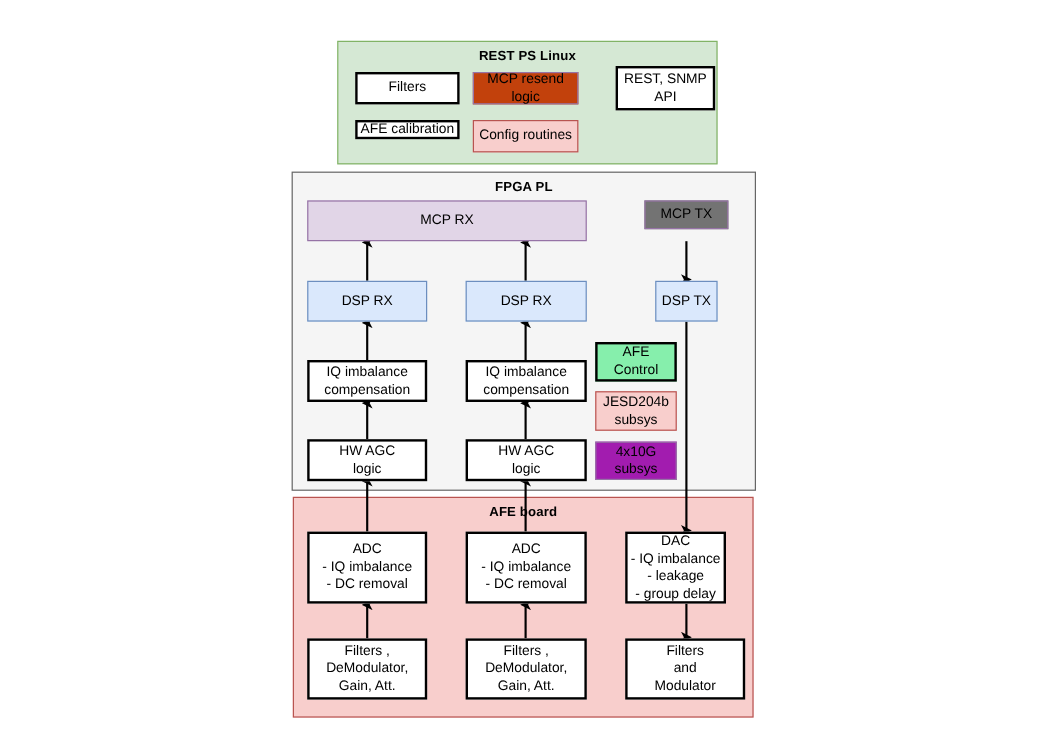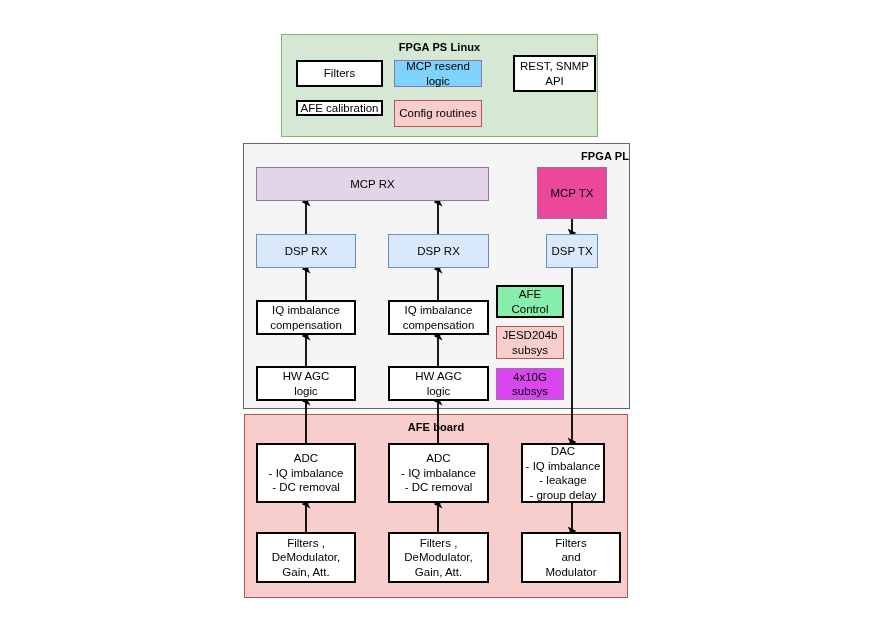--- a/index.html
+++ b/index.html
@@ -65,24 +65,24 @@
     overflow: visible;
   }
 </style>
 </head>
 <body>
 
 <div id="canvas">
 
   <div id="groups-layer">
       <div class="group" style="left: 281px; top: 34px; width: 317px; height: 103px; background: rgb(213, 232, 212); border-color: rgb(130, 179, 102);">
-        <div class="group-title" style="top: 6px;">FPGA PS Linux</div>
+        <div class="group-title" style="top: 6px;">REST PS Linux</div>
       </div>
       <div class="group" style="left: 243px; top: 143px; width: 387px; height: 266px; background: rgb(245, 245, 245); border-color: rgb(102, 102, 102);">
-        <div class="group-title" style="top: 6px; text-align: right;">FPGA PL</div>
+        <div class="group-title" style="top: 6px;">FPGA PL</div>
       </div>
       <div class="group" style="left: 244px; top: 414px; width: 384px; height: 184px; background: rgb(248, 206, 204); border-color: rgb(184, 84, 80);">
         <div class="group-title" style="top: 6px;">AFE board</div>
       </div>
     </div>
 
   <svg class="edges" id="edges-layer" viewBox="0 0 876 628" xmlns="http://www.w3.org/2000/svg">
     <defs>
       <marker id="arrow-up" markerWidth="9" markerHeight="9" refX="4.5" refY="4.5" orient="auto" markerUnits="userSpaceOnUse">
         <path d="M4.5,0 L9,9 L4.5,6.6 L0,9 Z" fill="#000000"></path>
@@ -100,39 +100,39 @@
         <line x1="438" y1="234" x2="438" y2="202" stroke="#000000" stroke-width="1.8" marker-end="url(#arrow-up)"></line>
         <line x1="438" y1="532" x2="438" y2="504" stroke="#000000" stroke-width="1.8" marker-end="url(#arrow-up)"></line>
         <line x1="572" y1="201" x2="572" y2="233" stroke="#000000" stroke-width="1.8" marker-end="url(#arrow-up)"></line>
         <line x1="572" y1="268" x2="572" y2="442" stroke="#000000" stroke-width="1.8" marker-end="url(#arrow-up)"></line>
         <line x1="572" y1="503" x2="572" y2="531" stroke="#000000" stroke-width="1.8" marker-end="url(#arrow-up)"></line>
       </g>
   </svg>
 
   <div id="nodes-layer">
       <div class="node" style="left: 296px; top: 60px; width: 87px; height: 27px; background: rgb(255, 255, 255); border-color: rgb(0, 0, 0);"><span>Filters</span></div>
-      <div class="node thin" style="left: 394px; top: 60px; width: 88px; height: 27px; background: #7dd3fc; border-color: rgb(150, 115, 166);"><span>MCP resend logic</span></div>
+      <div class="node thin" style="left: 394px; top: 60px; width: 88px; height: 27px; background: #c2410c; border-color: rgb(150, 115, 166);"><span>MCP resend logic</span></div>
       <div class="node" style="left: 513px; top: 55px; width: 83px; height: 37px; background: rgb(255, 255, 255); border-color: rgb(0, 0, 0);"><span>REST, SNMP
 API</span></div>
       <div class="node" style="left: 296px; top: 100px; width: 87px; height: 16px; background: rgb(255, 255, 255); border-color: rgb(0, 0, 0);"><span>AFE calibration</span></div>
       <div class="node thin" style="left: 394px; top: 100px; width: 88px; height: 27px; background: rgb(248, 206, 204); border-color: rgb(184, 84, 80);"><span>Config routines</span></div>
       <div class="node thin" style="left: 256px; top: 167px; width: 233px; height: 34px; background: rgb(225, 213, 231); border-color: rgb(150, 115, 166);"><span>MCP RX</span></div>
-      <div class="node thin" style="left: 537px; top: 167px; width: 70px; height: 52px; background: #ec4899; border-color: rgb(150, 115, 166); justify-content: center;"><span>MCP TX</span></div>
+      <div class="node thin" style="left: 537px; top: 167px; width: 70px; height: 24px; background: #737373; border-color: rgb(150, 115, 166); justify-content: center;"><span>MCP TX</span></div>
       <div class="node thin" style="left: 256px; top: 234px; width: 100px; height: 34px; background: rgb(218, 232, 252); border-color: rgb(108, 142, 191);"><span>DSP RX</span></div>
       <div class="node thin" style="left: 388px; top: 234px; width: 101px; height: 34px; background: rgb(218, 232, 252); border-color: rgb(108, 142, 191);"><span>DSP RX</span></div>
       <div class="node thin" style="left: 546px; top: 234px; width: 52px; height: 34px; background: rgb(218, 232, 252); border-color: rgb(108, 142, 191);"><span>DSP TX</span></div>
       <div class="node" style="left: 256px; top: 300px; width: 100px; height: 35px; background: rgb(255, 255, 255); border-color: rgb(0, 0, 0);"><span>IQ imbalance
 compensation</span></div>
       <div class="node" style="left: 388px; top: 300px; width: 101px; height: 35px; background: rgb(255, 255, 255); border-color: rgb(0, 0, 0);"><span>IQ imbalance
 compensation</span></div>
       <div class="node" style="left: 496px; top: 285px; width: 68px; height: 33px; background: #86efac; border-color: rgb(0, 0, 0);"><span>AFE
 Control</span></div>
       <div class="node thin" style="left: 496px; top: 326px; width: 68px; height: 33px; background: rgb(248, 206, 204); border-color: rgb(184, 84, 80);"><span>JESD204b
 subsys</span></div>
-      <div class="node thin" style="left: 496px; top: 368px; width: 68px; height: 32px; background: #d946ef; border-color: rgb(150, 115, 166);"><span>4x10G subsys</span></div>
+      <div class="node thin" style="left: 496px; top: 368px; width: 68px; height: 32px; background: #a21caf; border-color: rgb(150, 115, 166);"><span>4x10G subsys</span></div>
       <div class="node" style="left: 256px; top: 366px; width: 100px; height: 35px; background: rgb(255, 255, 255); border-color: rgb(0, 0, 0);"><span>HW AGC
 logic</span></div>
       <div class="node" style="left: 388px; top: 366px; width: 101px; height: 35px; background: rgb(255, 255, 255); border-color: rgb(0, 0, 0);"><span>HW AGC
 logic</span></div>
       <div class="node" style="left: 256px; top: 443px; width: 100px; height: 60px; background: rgb(255, 255, 255); border-color: rgb(0, 0, 0);"><span>ADC
 - IQ imbalance
 - DC removal</span></div>
       <div class="node" style="left: 388px; top: 443px; width: 101px; height: 60px; background: rgb(255, 255, 255); border-color: rgb(0, 0, 0);"><span>ADC
 - IQ imbalance
 - DC removal</span></div>

